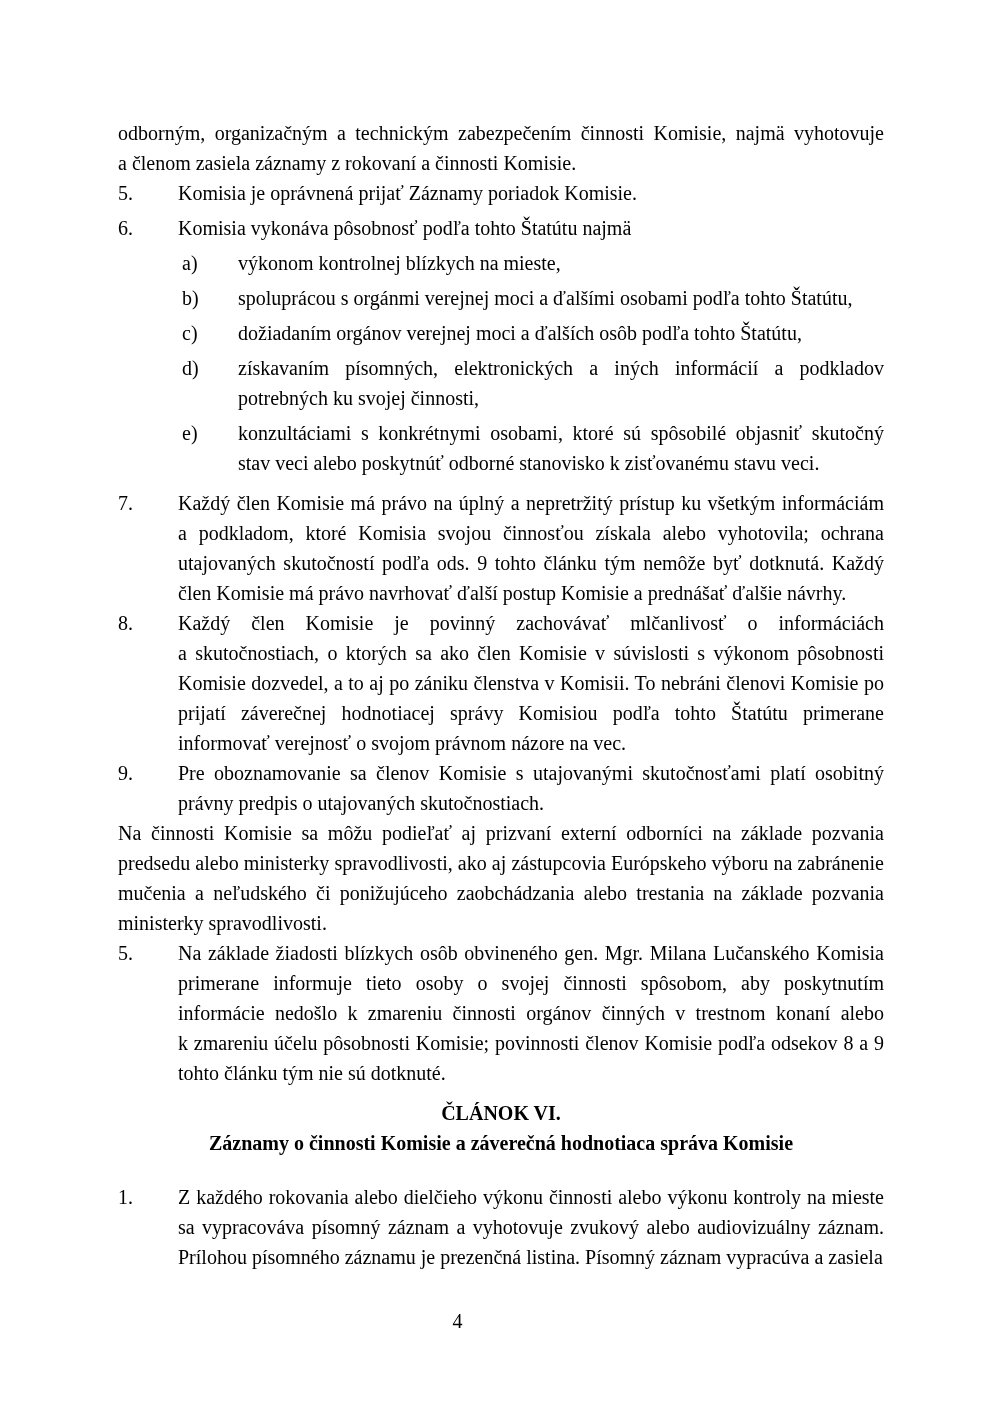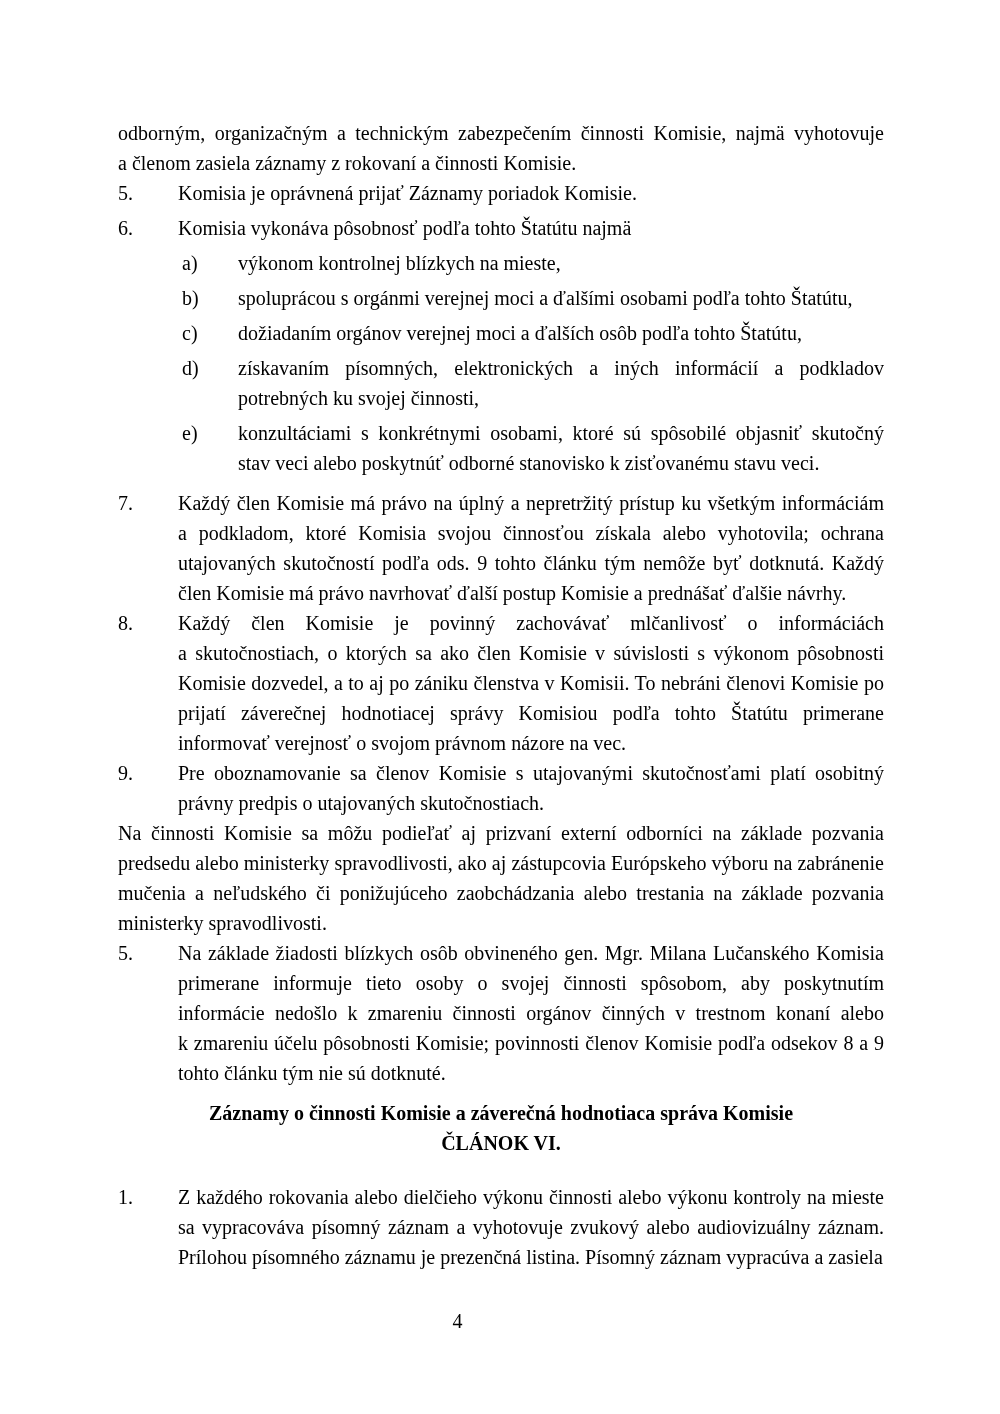--- a/index.html
+++ b/index.html
@@ -132,22 +132,22 @@
       </div>
 
       <div class="item">
         <span class="num">5.</span>
         <div class="body">Na základe žiadosti blízkych osôb obvineného gen. Mgr. Milana Lučanského Komisia primerane informuje tieto osoby o&nbsp;svojej činnosti spôsobom, aby poskytnutím informácie nedošlo k&nbsp;zmareniu činnosti orgánov činných v&nbsp;trestnom konaní alebo k&nbsp;zmareniu účelu pôsobnosti Komisie; povinnosti členov Komisie podľa odsekov 8 a&nbsp;9 tohto článku tým nie sú dotknuté.</div>
       </div>
 
     </div>
 
     <div class="heading">
+      <p>ČLÁNOK VI.</p>
       <p>Záznamy o činnosti Komisie a záverečná hodnotiaca správa Komisie</p>
-      <p>ČLÁNOK VI.</p>
     </div>
 
     <div class="list list-c">
       <div class="item">
         <span class="num">1.</span>
         <div class="body">Z&nbsp;každého rokovania alebo dielčieho výkonu činnosti alebo výkonu kontroly na mieste sa vypracováva písomný záznam a&nbsp;vyhotovuje zvukový alebo audiovizuálny záznam. Prílohou písomného záznamu je prezenčná listina. Písomný záznam vypracúva a&nbsp;zasiela</div>
       </div>
     </div>
 
   </div>

